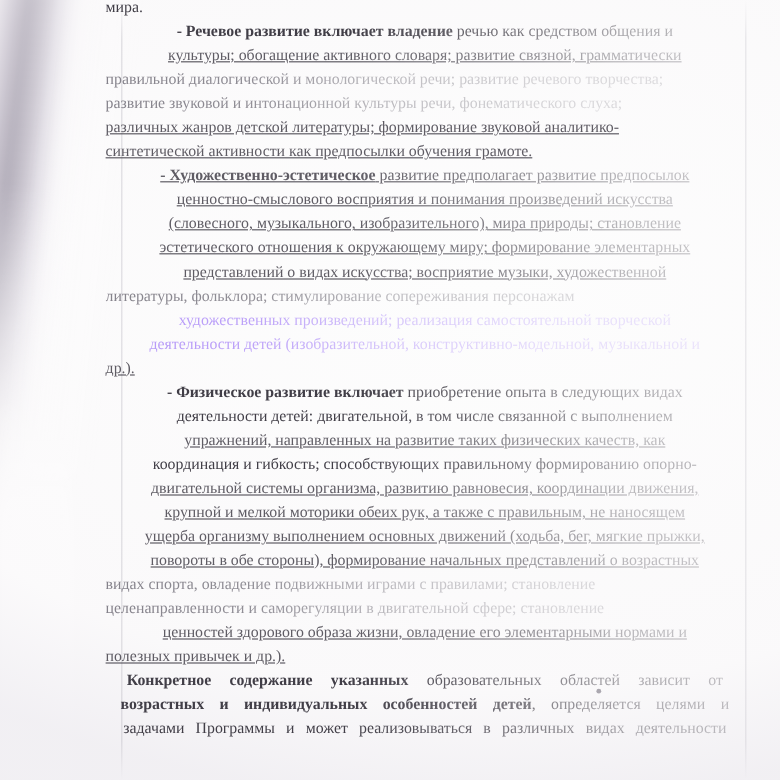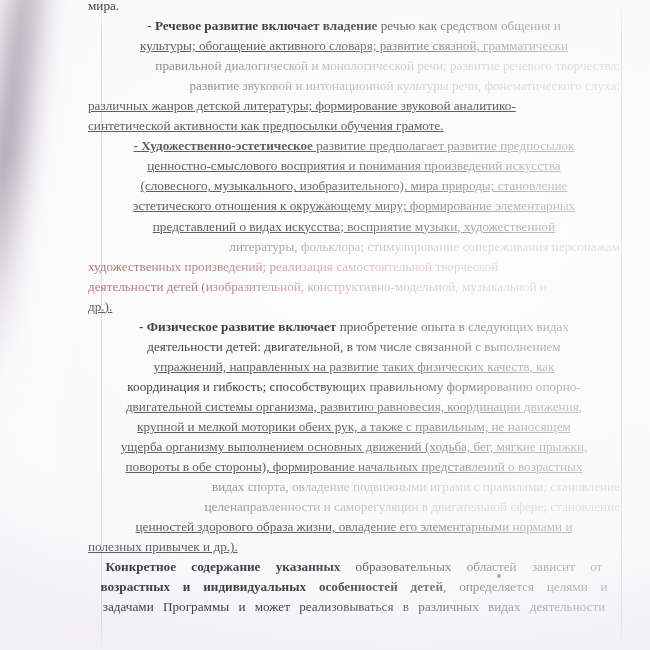--- a/index.html
+++ b/index.html
@@ -119,22 +119,22 @@
   }
   .para.justify { text-align: justify; text-justify: inter-word; }
 
   .lead { font-weight: bold; }
 
   
   .ln { display: block; white-space: nowrap; }
 
   .f0 { color: #3a3740; opacity: 0.96; filter: blur(0.12px); }
   .f1 { color: #4a4750; opacity: 0.88; filter: blur(0.25px); text-decoration: underline; }
-  .f2 { color: #605d68; opacity: 0.76; filter: blur(0.42px); text-align: right; }
-  .f3 { color: #7f1d1d; opacity: 0.62; filter: blur(0.62px); }
+  .f2 { color: #605d68; opacity: 0.76; filter: blur(0.42px); }
+  .f3 { color: #8b5cf6; opacity: 0.62; filter: blur(0.62px); text-align: center; }
 
   
   .wash {
     -webkit-mask-image: linear-gradient(90deg, rgba(0,0,0,1) 0%, rgba(0,0,0,1) 38%, rgba(0,0,0,0.72) 62%, rgba(0,0,0,0.42) 82%, rgba(0,0,0,0.3) 100%);
     mask-image: linear-gradient(90deg, rgba(0,0,0,1) 0%, rgba(0,0,0,1) 38%, rgba(0,0,0,0.72) 62%, rgba(0,0,0,0.42) 82%, rgba(0,0,0,0.3) 100%);
     text-align: center;
   }
   .wash-hard {
     -webkit-mask-image: linear-gradient(90deg, rgba(0,0,0,1) 0%, rgba(0,0,0,0.9) 22%, rgba(0,0,0,0.5) 46%, rgba(0,0,0,0.3) 70%, rgba(0,0,0,0.22) 100%);
     mask-image: linear-gradient(90deg, rgba(0,0,0,1) 0%, rgba(0,0,0,0.9) 22%, rgba(0,0,0,0.5) 46%, rgba(0,0,0,0.3) 70%, rgba(0,0,0,0.22) 100%);

